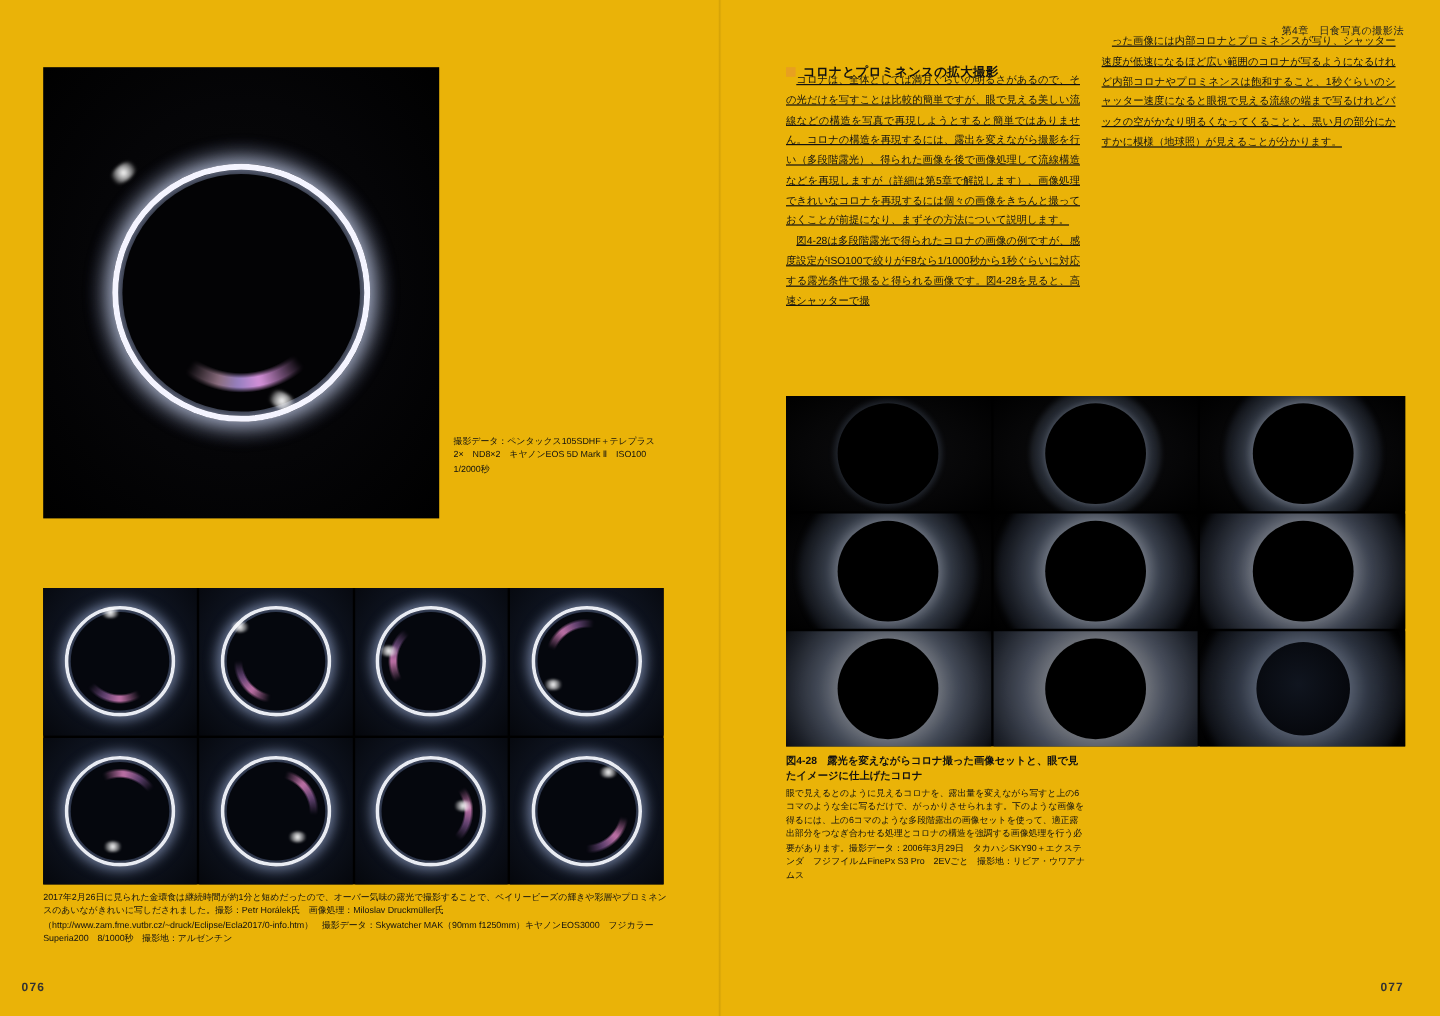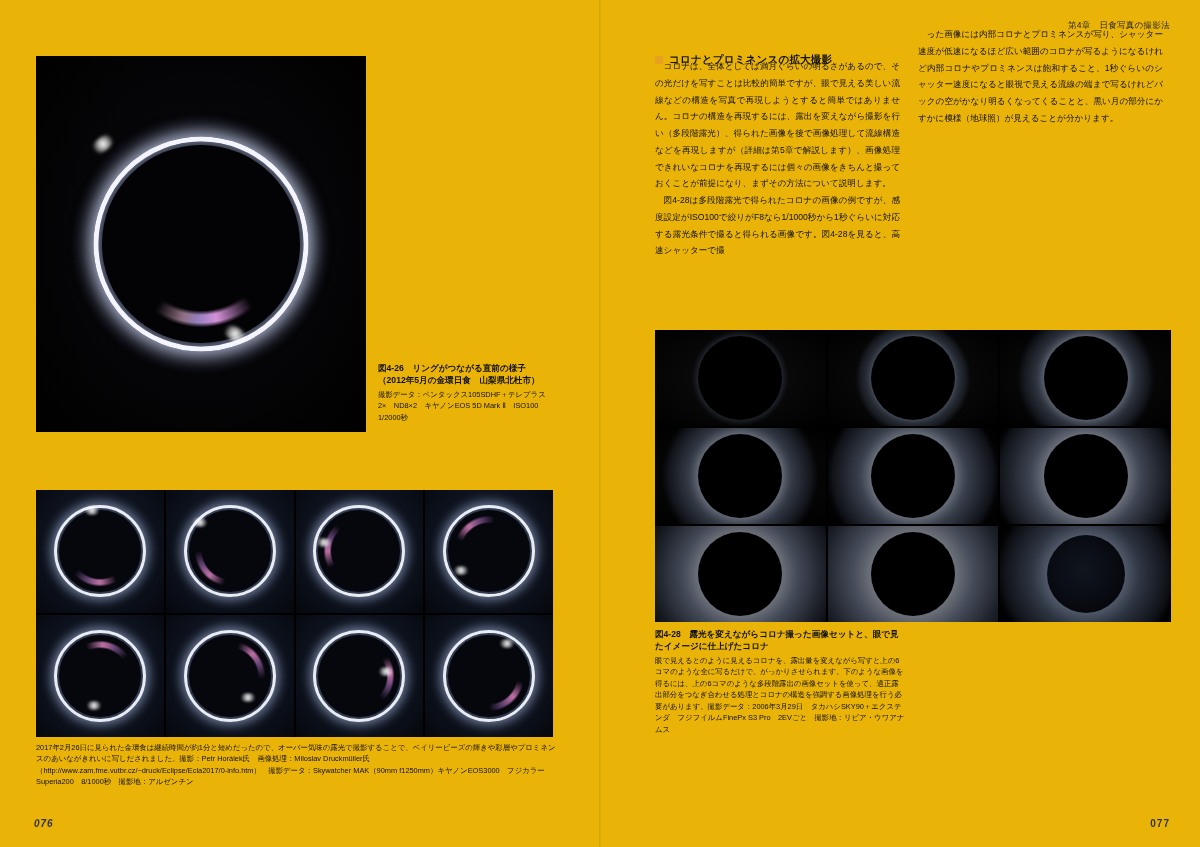--- a/index.html
+++ b/index.html
@@ -46,21 +46,21 @@
     letter-spacing: 0.3px;
   }
   .folio {
     position: absolute;
     bottom: 18px;
     font-size: 10px;
     color: #333;
     letter-spacing: 1px;
     font-weight: bold;
   }
-  .folio-left { left: 34px; font-style: italic; }
+  .folio-left { left: 18px; }
   .folio-right { right: 30px; }
 
   
   .photo {
     position: absolute;
     overflow: hidden;
     background: #000;
   }
 
   
@@ -222,20 +222,21 @@
     background: #e8a020;
     margin-right: 6px;
     vertical-align: -1px;
   }
   .col {
     position: absolute;
     font-size: 8.6px;
     line-height: 1.95;
     color: #111;
     text-align: justify;
+    text-decoration: underline;
   }
   .col p { margin: 0; text-indent: 1em; }
 
   
   #fig428 {
     position: absolute;
     left: 655px;
     top: 330px;
     width: 516px;
     height: 292px;
@@ -276,21 +277,20 @@
         <div class="ring-glow"></div>
         <div class="ring-core"></div>
         <div class="ring-inner-dark"></div>
         <div class="ring-beads"></div>
         <div class="ring-bright" style="left:18px; top:22px; transform:rotate(-38deg);"></div>
         <div class="ring-bright" style="left:150px; top:212px; transform:rotate(30deg);"></div>
       </div>
     </div>
 
     <div class="caption" style="left:378px; top:362px; width:175px;">
-      <span class="cap-title">図4-26　リングがつながる直前の様子（2012年5月の金環日食　山梨県北杜市）</span>
       <span class="cap-body">撮影データ：ペンタックス105SDHF＋テレプラス2×　ND8×2　キヤノンEOS 5D Mark Ⅱ　ISO100　1/2000秒</span>
     </div>
 
     <div id="fig427">
       <div class="cell">
         <div class="sm-ring"></div>
           <div class="sm-core"></div>
           <div class="sm-pink"></div>
         <div class="sm-bead" style="left:48px; top:16px;"></div>
       </div>

